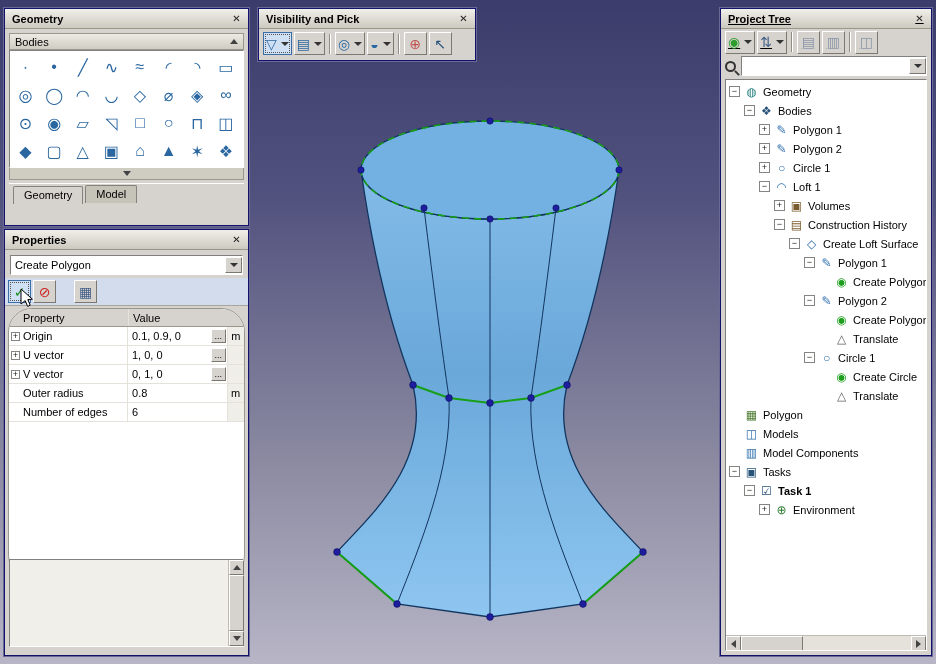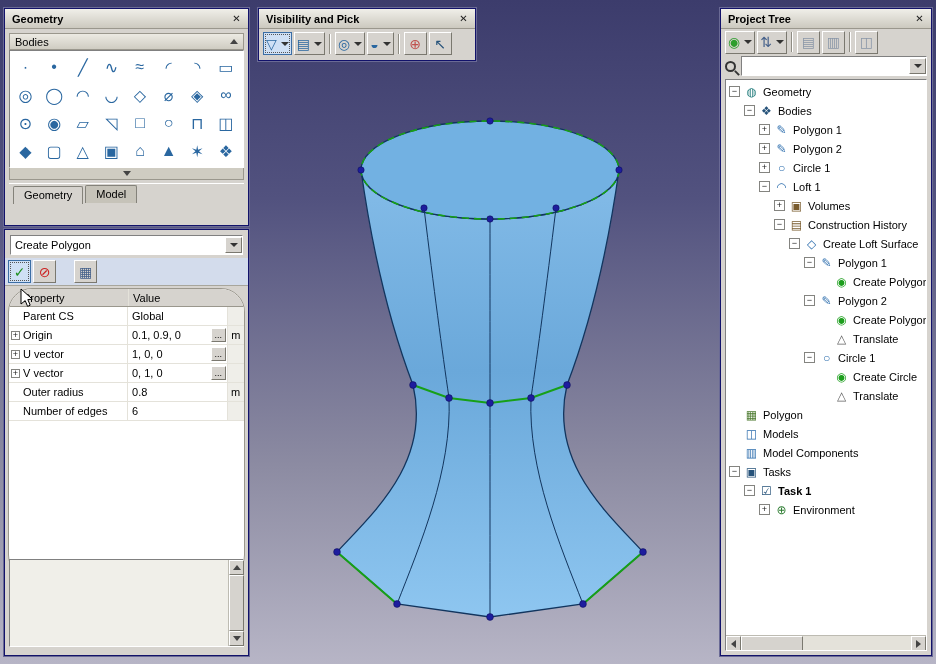--- a/index.html
+++ b/index.html
@@ -217,20 +217,24 @@
         <span class="tb-ic" style="color: rgb(42, 103, 160);">◒</span>
         <span class="dd"></span>
       </div><span class="tsep"></span><div class="tb-btn">
         <span class="tb-ic" style="color: rgb(192, 80, 77);">⊕</span>
       </div><div class="tb-btn">
         <span class="tb-ic" style="color: rgb(39, 83, 122);">↖</span>
       </div></div>
 </div>
 
 <div class="panel" style="left:4px;top:229px;width:245px;height:427px;display:flex;flex-direction:column;">
+  <div class="titlebar">
+    <span>Properties</span>
+    <span class="close-btn"></span>
+  </div>
   <div style="padding:5px 5px 3px;">
     <div class="combo">
       <span>Create Polygon</span>
       <span class="combo-btn"></span>
     </div>
   </div>
   <div class="toolbar-strip">
       <div class="tb-btn active">
         <span class="tb-ic" style="color: rgb(31, 143, 31);">✓</span>
       </div>
@@ -238,26 +242,20 @@
         <span class="tb-ic" style="color: rgb(204, 34, 34);">⊘</span>
       </div>
       <div class="tb-btn" style="margin-left: 16px;">
         <span class="tb-ic" style="color: rgb(68, 96, 138);">▦</span>
       </div>
     </div>
   <div class="prop-grid" style="margin-top:2px;margin-bottom:76px;border-radius:24px;">
     <div class="prow header">
       <span class="pcell plabel">Property</span>
       <span class="pcell pvalue">Value</span>
-    </div>
-    <div class="prow">
-      <span class="pcell plabel">Parent CS</span>
-      <span class="pcell pvalue">Global</span>
-      <span class="pcell pbrowse"></span>
-        <span class="pcell punit"></span>
     </div>
     <div class="prow">
       <span class="pcell plabel boxed">
           <span class="box plus"></span>
         <span>Origin</span>
         </span>
       <span class="pcell pvalue">0.1, 0.9, 0</span>
       <span class="pcell pbrowse">
           <button class="dots">...</button>
         </span>
@@ -300,21 +298,21 @@
   </div>
   <div class="msg-area">
     <div class="vscroll">
       <span class="sb-btn up"></span>
       <span class="sb-thumb-v"></span>
       <span class="sb-btn down"></span>
     </div>
   </div>
 </div>
 
-<div class="panel" style="left:720px;top:8px;width:212px;height:648px;">
+<div class="panel" style="left:720px;top:8px;width:212px;height:648px;text-decoration:underline;">
   <div class="titlebar">
     <span>Project Tree</span>
     <span class="close-btn"></span>
   </div>
   <div class="pt-body">
     <div class="tree-toolbar">
         <div class="tb-btn">
           <span class="tb-ic" style="color: rgb(45, 158, 45);">◉</span>
           <span class="dd"></span>
         </div>

